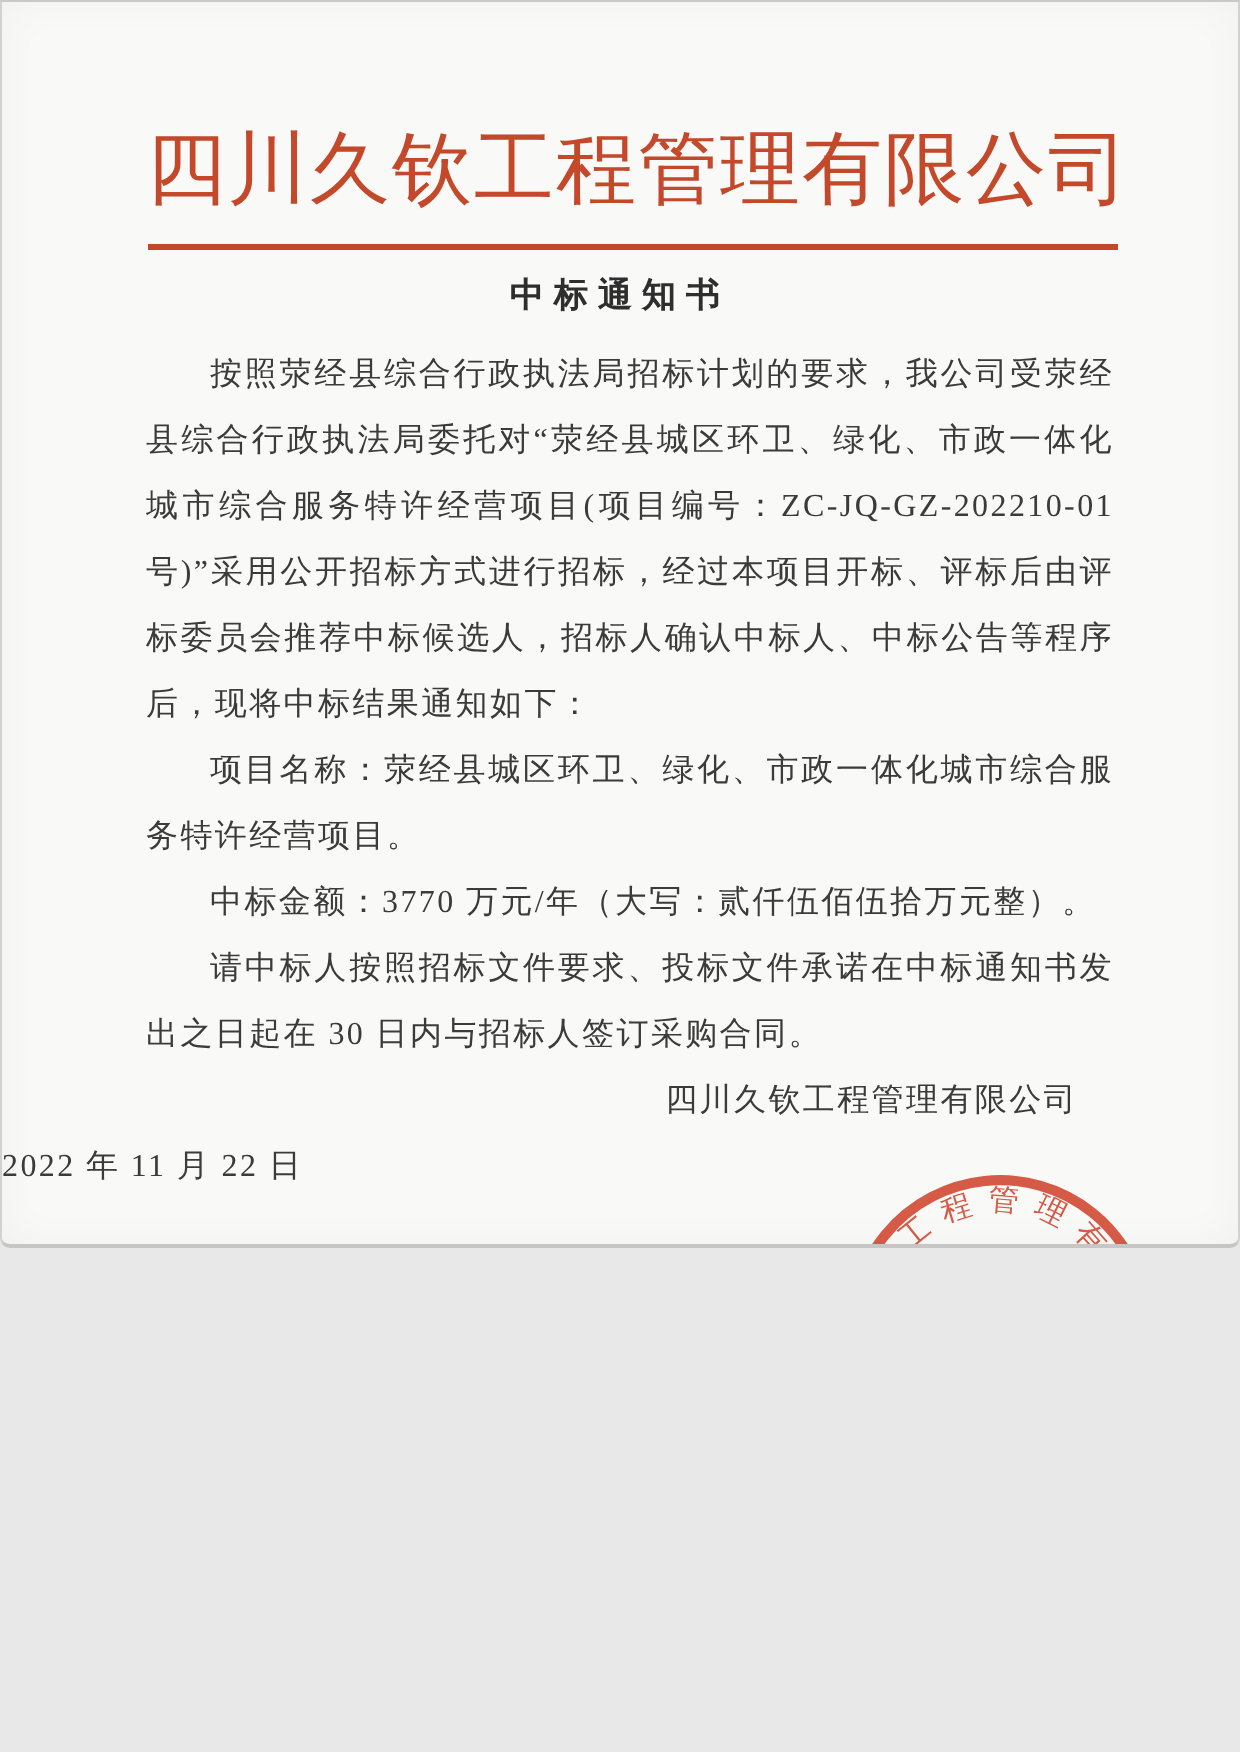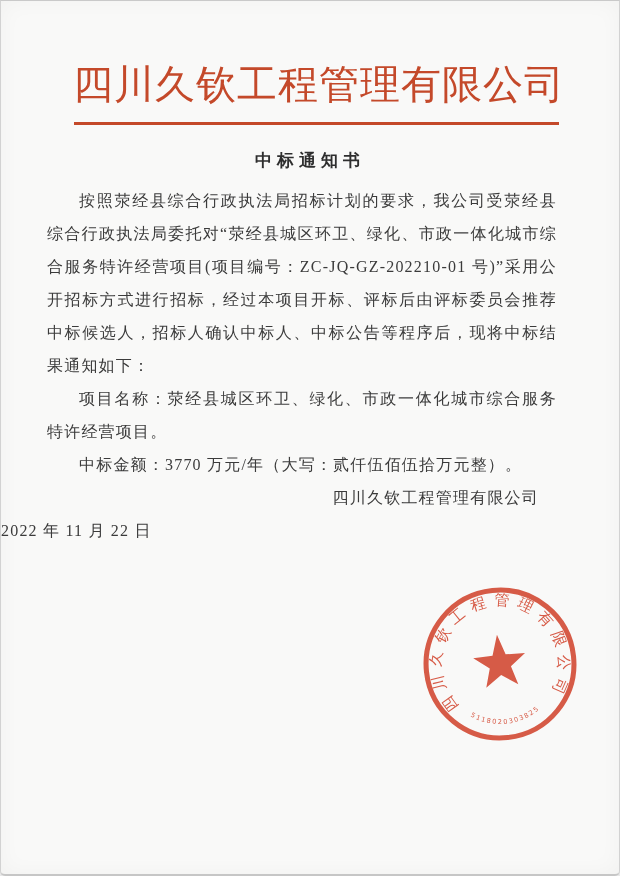--- a/index.html
+++ b/index.html
@@ -4,21 +4,21 @@
 <style>
   * { box-sizing: border-box; margin: 0; padding: 0; }
   html, body { width: 620px; height: 876px; }
   body {
     font-family: "Liberation Serif", "DejaVu Serif", serif;
     background: #e8e8e8;
   }
   .page {
     position: relative;
     width: 620px;
-    height: 876px;
+    height: 624px;
     background: var(--page-bg, #f9f9f8);
     border: 1px solid #d2d2d2;
     border-top-color: #c9c9c9;
     border-bottom: 2px solid #c6c6c6;
     border-radius: 0 0 5px 5px;
     box-shadow: inset 0 0 22px rgba(0,0,0,0.035);
     overflow: hidden;
     color: var(--body-text, #3b3b3b);
   }
   .letterhead {
@@ -29,29 +29,29 @@
     font-weight: 400;
     color: var(--letterhead-red, #c4492a);
     white-space: nowrap;
   }
   .rule {
     margin: 10px 60px 0 73px;
     height: 3px;
     background: var(--letterhead-red, #c4492a);
   }
   .doc-title {
-    margin-top: 24px;
+    margin-top: 11px;
     text-align: center;
     font-size: 17px;
     font-weight: bold;
     letter-spacing: 5px;
     color: #2e2e2e;
   }
   .body-text {
-    margin: 12px 62px 0 46px;
+    margin: 12px 62px 0 72px;
     font-size: 16px;
     line-height: 33px;
     letter-spacing: 1.2px;
   }
   .body-text p {
     text-indent: 2em;
     text-align: justify;
   }
   .sign-block {
     margin-top: 0;
@@ -94,20 +94,21 @@
   <div class="letterhead">四川久钦工程管理有限公司</div>
 
   <div class="rule"></div>
 
   <div class="doc-title">中标通知书</div>
 
   <div class="body-text">
     <p>按照荥经县综合行政执法局招标计划的要求，我公司受荥经县综合行政执法局委托对“荥经县城区环卫、绿化、市政一体化城市综合服务特许经营项目(项目编号：ZC-JQ-GZ-202210-01 号)”采用公开招标方式进行招标，经过本项目开标、评标后由评标委员会推荐中标候选人，招标人确认中标人、中标公告等程序后，现将中标结果通知如下：</p>
     <p>项目名称：荥经县城区环卫、绿化、市政一体化城市综合服务特许经营项目。</p>
     <p>中标金额：3770 万元/年（大写：贰仟伍佰伍拾万元整）。</p>
+    <p>请中标人按照招标文件要求、投标文件承诺在中标通知书发出之日起在 30 日内与招标人签订采购合同。</p>
   </div>
 
   <div class="sign-block">
     <p class="sign-company">四川久钦工程管理有限公司</p>
     <p class="sign-date">2022 年 11 月 22 日</p>
   </div>
 
   <svg class="seal" viewBox="0 0 160 160">
     <defs>
       <path id="arcTop" d="M 35.6 117.3 A 58 58 0 1 1 124.4 117.3" fill="none"></path>

